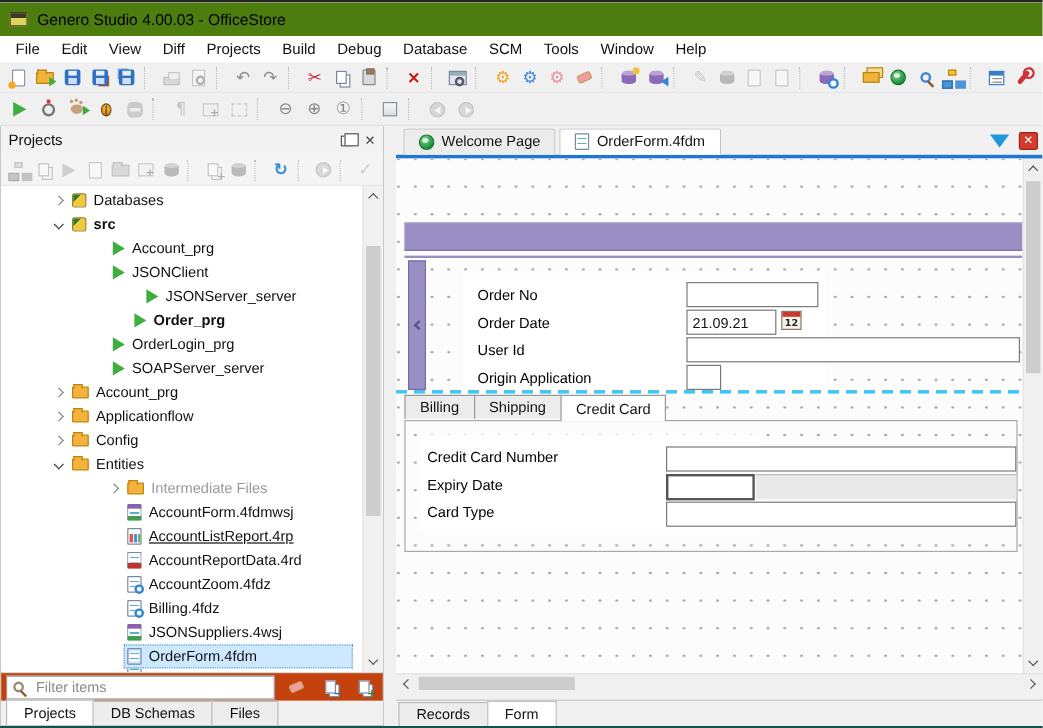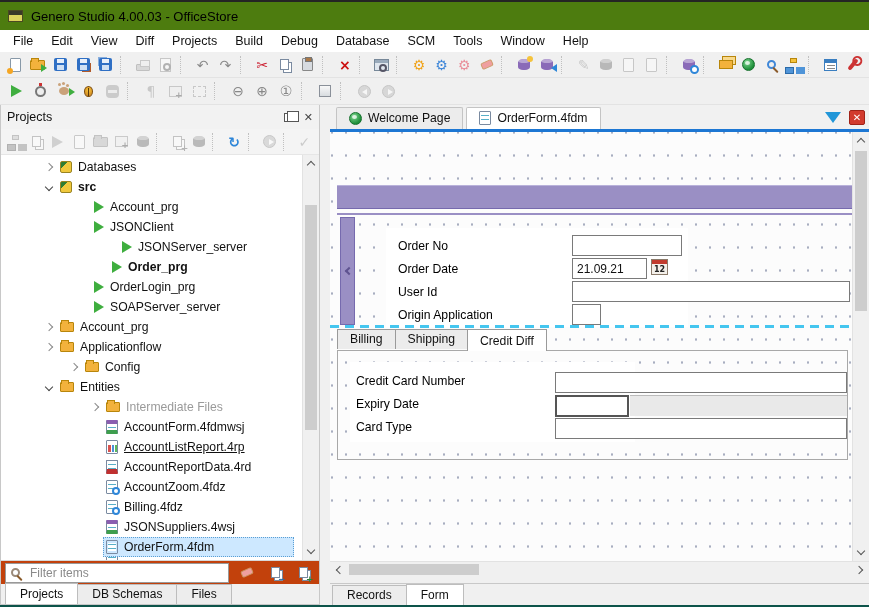--- a/index.html
+++ b/index.html
@@ -467,21 +467,21 @@
             </div>
             <div class="trow" style="padding-left: 40px;">
               <span class="chvslot">
                 <span class="chv chv-r"></span>
               </span>
               <span class="rowc">
                 <span class="t-folder"></span>
                 <span class="tlabel">Applicationflow</span>
               </span>
             </div>
-            <div class="trow" style="padding-left: 40px; margin-left: 25px;">
+            <div class="trow" style="padding-left: 40px;">
               <span class="chvslot">
                 <span class="chv chv-r"></span>
               </span>
               <span class="rowc">
                 <span class="t-folder"></span>
                 <span class="tlabel">Config</span>
               </span>
             </div>
             <div class="trow" style="padding-left: 40px;">
               <span class="chvslot">
@@ -638,21 +638,21 @@
               <span></span>
             </div>
           <div class="finput" style="left:242px;top:172px;width:29px;height:21px">
               <span></span>
             </div>
 
           <div class="cyan"></div>
           <div class="ptabs" id="page-tabs">
               <span class="ftab">Billing</span>
               <span class="ftab">Shipping</span>
-              <span class="ftab active">Credit Diff</span>
+              <span class="ftab active">Credit Card</span>
             </div>
           <div class="gbox"></div>
           <div class="glabelbg"></div>
 
           <div class="flab" style="left:26px;top:242px">Credit Card Number</div>
           <div class="flab" style="left:26px;top:265px">Expiry Date</div>
           <div class="flab" style="left:26px;top:288px">Card Type</div>
 
           <div class="finput" style="left:225px;top:240px;width:292px;height:21px">
               <span></span>

